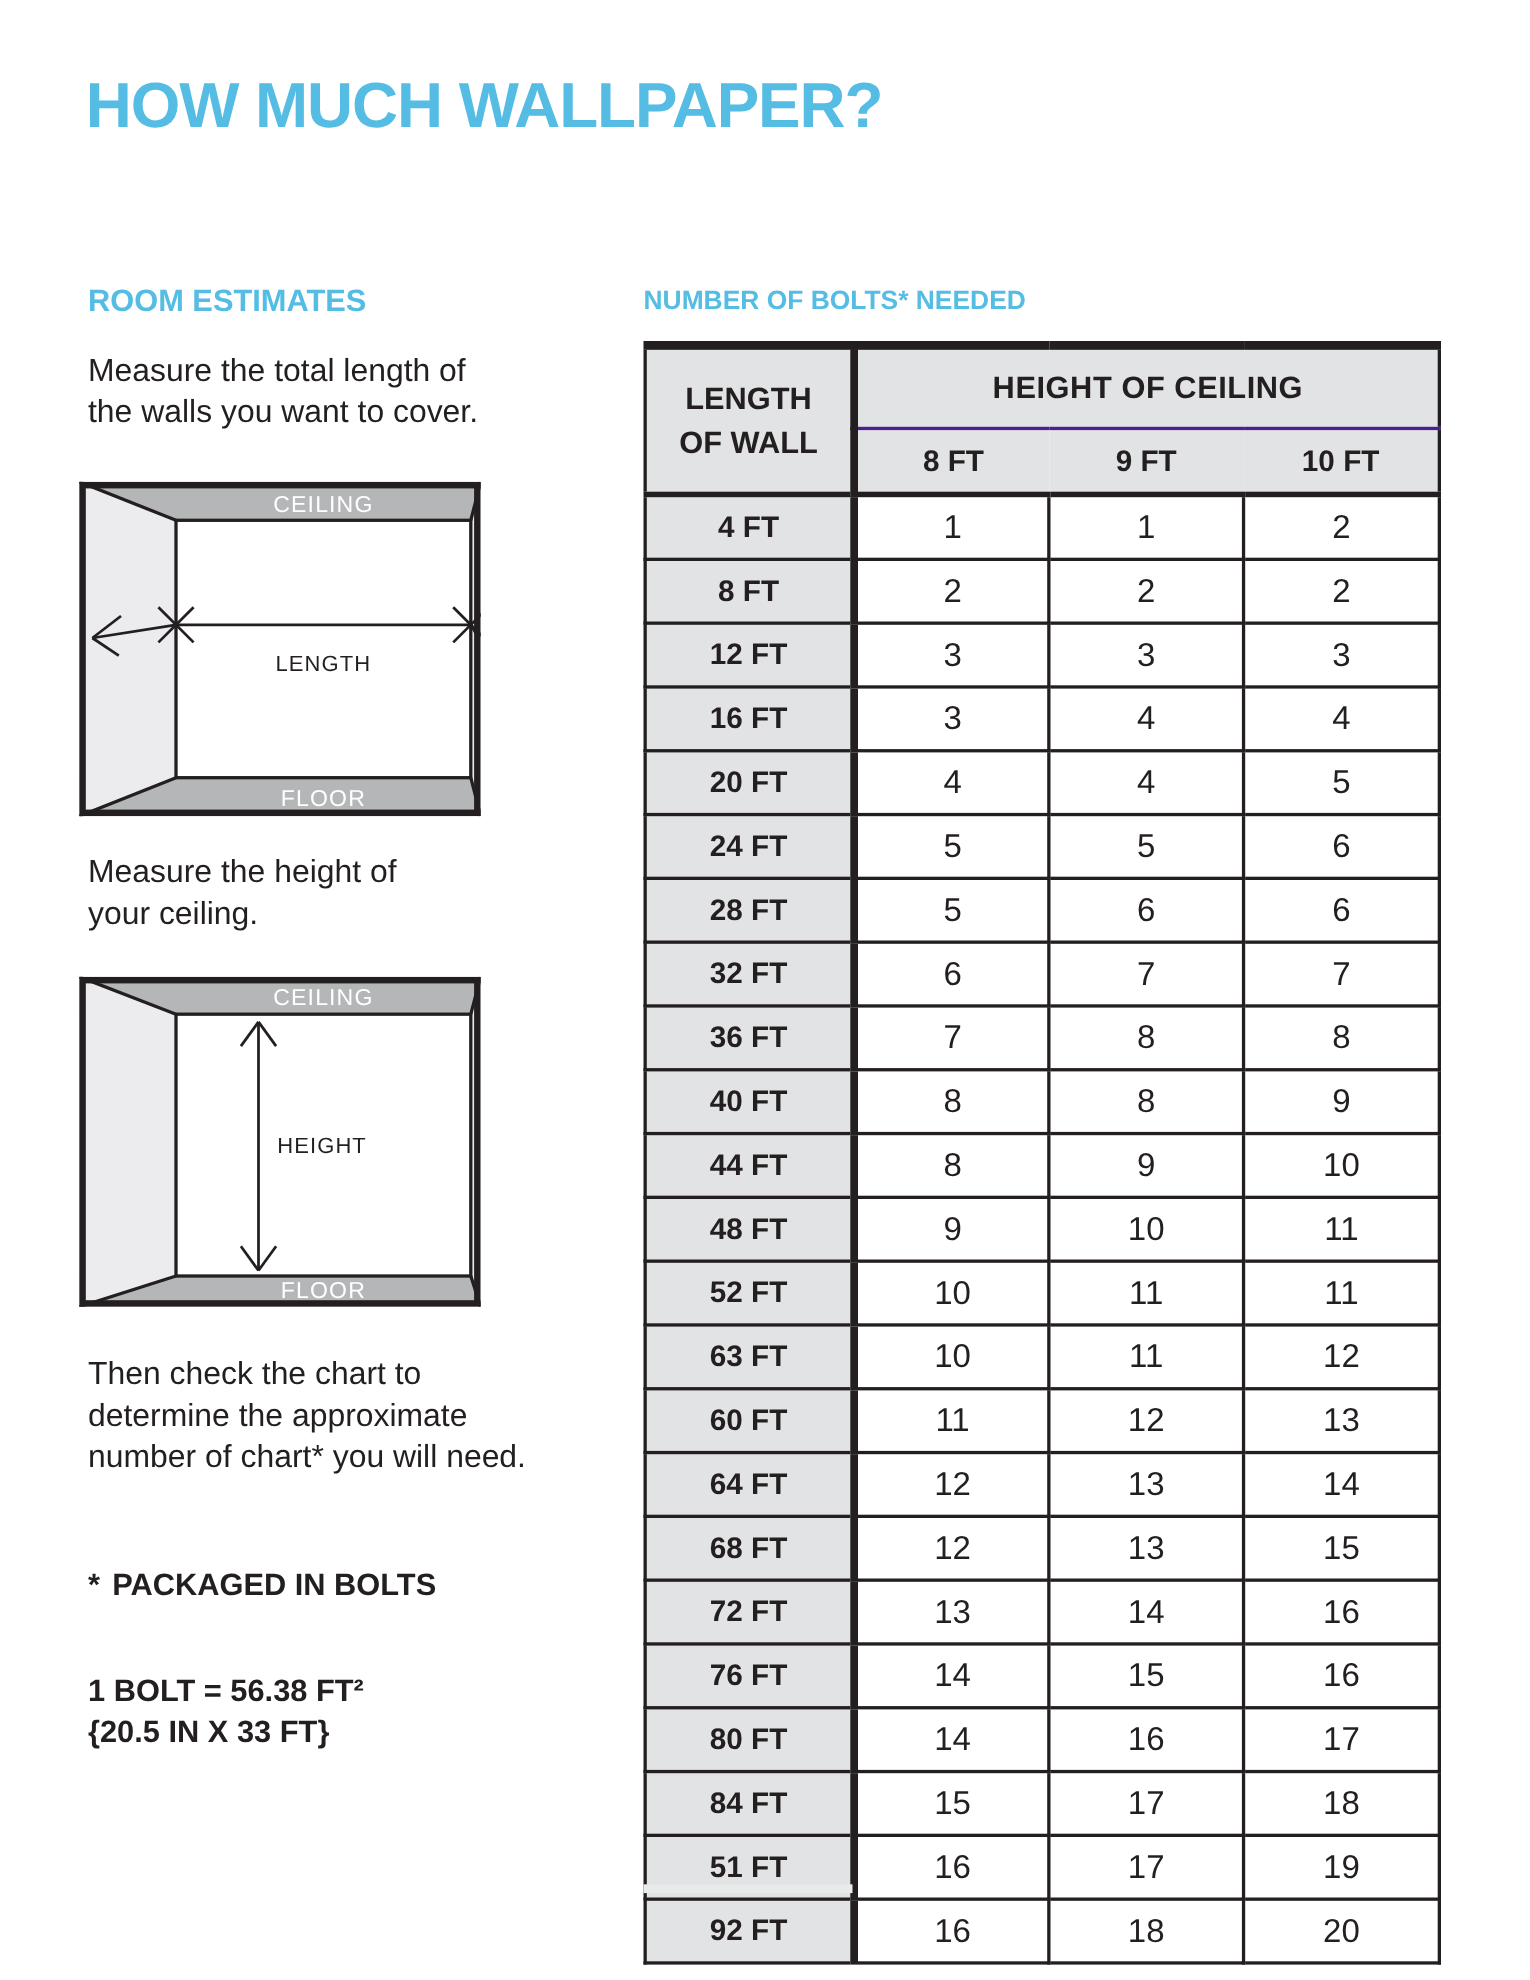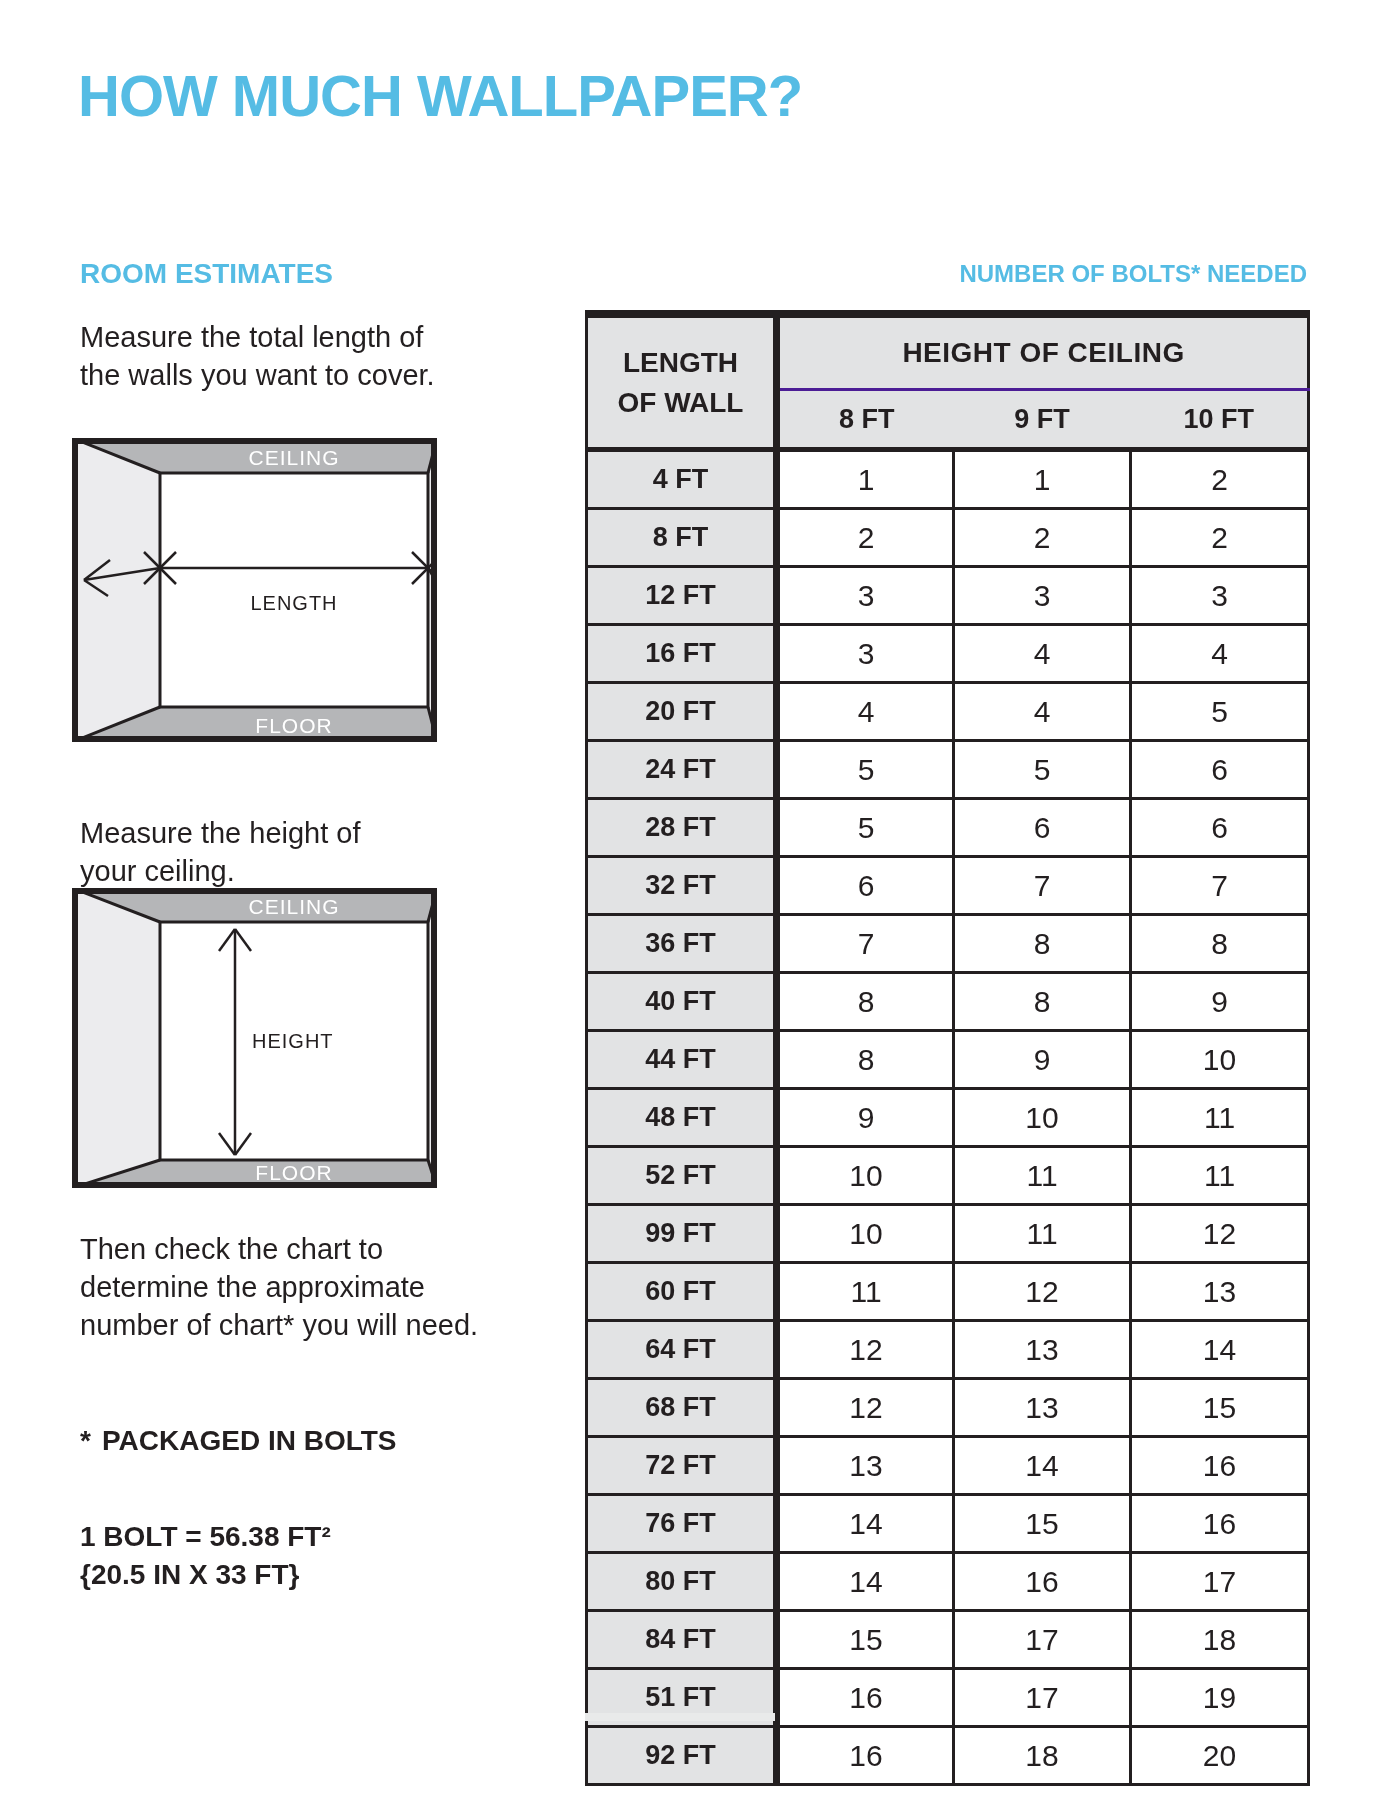--- a/index.html
+++ b/index.html
@@ -9,26 +9,26 @@
   }
   .abs{position:absolute;}
   .page-title{
     left:78px;top:62px;font-size:58px;font-weight:bold;letter-spacing:-1px;
     color:#55bce4;white-space:nowrap;
   }
   .section-heading{
     left:80px;top:258px;font-size:28px;font-weight:bold;color:#55bce4;white-space:nowrap;
   }
   .table-heading{
-    left:585px;top:260px;width:722px;text-align:right;font-size:24px;font-weight:bold;
+    left:585px;top:260px;width:722px;text-align:left;font-size:24px;font-weight:bold;
     color:#55bce4;white-space:nowrap;
   }
   .body-copy{font-size:29px;line-height:38px;color:#231f20;white-space:nowrap;}
   .para1{left:80px;top:318px;}
-  .para2{left:80px;top:774px;margin-top:40px;}
+  .para2{left:80px;top:774px;}
   .para3{left:80px;top:1230px;}
   .footnote{
     left:80px;top:1422px;font-size:28px;font-weight:bold;line-height:38px;
     display:flex;white-space:nowrap;
   }
   .footnote .star{width:22px;}
   .bolt-info{left:80px;top:1518px;font-size:28px;font-weight:bold;line-height:38px;white-space:nowrap;}
   .diagram{left:72px;}
   .d1{top:438px;}
   .d2{top:888px;}
@@ -253,21 +253,21 @@
           <td>10</td>
           <td>11</td>
         </tr>
         <tr>
           <th>52 FT</th>
           <td>10</td>
           <td>11</td>
           <td>11</td>
         </tr>
         <tr>
-          <th>99 FT</th>
+          <th>63 FT</th>
           <td>10</td>
           <td>11</td>
           <td>12</td>
         </tr>
         <tr>
           <th>60 FT</th>
           <td>11</td>
           <td>12</td>
           <td>13</td>
         </tr>

